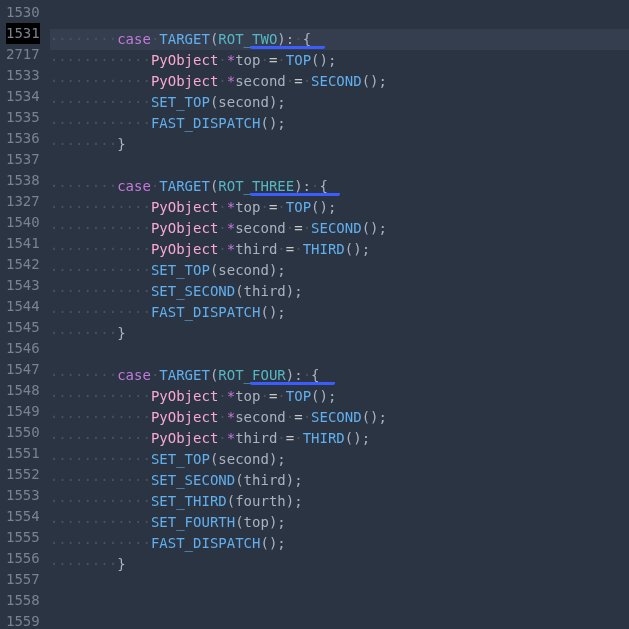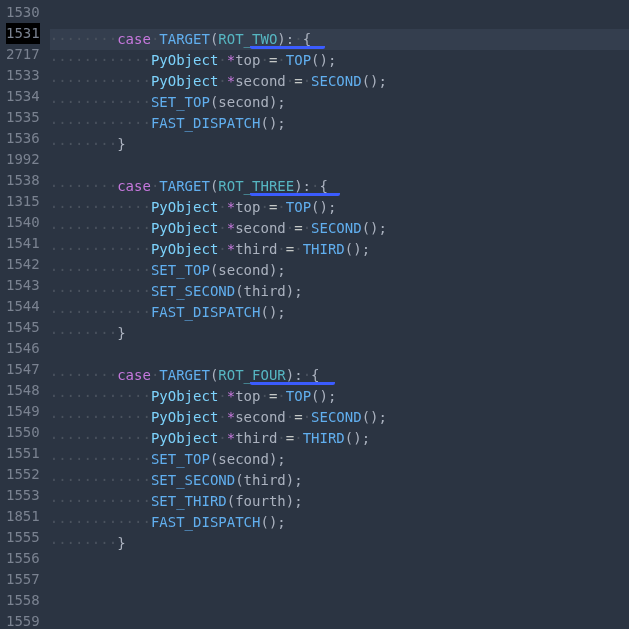--- a/index.html
+++ b/index.html
@@ -42,21 +42,21 @@
     line-height: 21px;
     white-space: pre;
     position: relative;
   }
   .code-line.current {
     background: #343e4e;
   }
   .ws { color: #4a525e; }
   .kw { color: #c678dd; }
   .fn { color: #61afef; }
-  .type { color: #7dd3fc; }
+  .type { color: #f9a8d4; }
   .id { color: #abb2bf; }
   .op { color: #c5c8c6; }
   .pun { color: #abb2bf; }
   .star { color: #c678dd; }
   .const { color: #56b6c2; }
   .underline {
     position: absolute;
     height: 5px;
     border-bottom: 3px solid #3b5cff;
     border-radius: 2px;
@@ -68,38 +68,38 @@
 
 <div class="editor">
   <div class="gutter" id="gutter">
       <div class="gutter-line">1530</div>
       <div class="gutter-line current">1531</div>
       <div class="gutter-line">2717</div>
       <div class="gutter-line">1533</div>
       <div class="gutter-line">1534</div>
       <div class="gutter-line">1535</div>
       <div class="gutter-line">1536</div>
-      <div class="gutter-line">1992</div>
+      <div class="gutter-line">1537</div>
       <div class="gutter-line">1538</div>
-      <div class="gutter-line">1315</div>
+      <div class="gutter-line">1327</div>
       <div class="gutter-line">1540</div>
       <div class="gutter-line">1541</div>
       <div class="gutter-line">1542</div>
       <div class="gutter-line">1543</div>
       <div class="gutter-line">1544</div>
       <div class="gutter-line">1545</div>
       <div class="gutter-line">1546</div>
       <div class="gutter-line">1547</div>
       <div class="gutter-line">1548</div>
       <div class="gutter-line">1549</div>
       <div class="gutter-line">1550</div>
       <div class="gutter-line">1551</div>
       <div class="gutter-line">1552</div>
       <div class="gutter-line">1553</div>
-      <div class="gutter-line">1851</div>
+      <div class="gutter-line">1554</div>
       <div class="gutter-line">1555</div>
       <div class="gutter-line">1556</div>
       <div class="gutter-line">1557</div>
       <div class="gutter-line">1558</div>
       <div class="gutter-line">1559</div>
     </div>
   <div class="code" id="code">
       <div class="code-line"></div>
       <div class="code-line current"><span class="ws">········</span><span class="kw">case</span><span class="ws">·</span><span class="fn">TARGET</span><span class="pun">(</span><span class="const">ROT_TWO</span><span class="pun">):</span><span class="ws">·</span><span class="pun">{</span><div class="underline" style="left: 200px; width: 75px; top: 15px;"></div></div>
       <div class="code-line"><span class="ws">············</span><span class="type">PyObject</span><span class="ws">·</span><span class="star">*</span><span class="id">top</span><span class="ws">·</span><span class="op">=</span><span class="ws">·</span><span class="fn">TOP</span><span class="pun">();</span></div>
@@ -117,16 +117,17 @@
       <div class="code-line"><span class="ws">············</span><span class="fn">FAST_DISPATCH</span><span class="pun">();</span></div>
       <div class="code-line"><span class="ws">········</span><span class="pun">}</span></div>
       <div class="code-line"></div>
       <div class="code-line"><span class="ws">········</span><span class="kw">case</span><span class="ws">·</span><span class="fn">TARGET</span><span class="pun">(</span><span class="const">ROT_FOUR</span><span class="pun">):</span><span class="ws">·</span><span class="pun">{</span><div class="underline" style="left: 200px; width: 85px; top: 15px;"></div></div>
       <div class="code-line"><span class="ws">············</span><span class="type">PyObject</span><span class="ws">·</span><span class="star">*</span><span class="id">top</span><span class="ws">·</span><span class="op">=</span><span class="ws">·</span><span class="fn">TOP</span><span class="pun">();</span></div>
       <div class="code-line"><span class="ws">············</span><span class="type">PyObject</span><span class="ws">·</span><span class="star">*</span><span class="id">second</span><span class="ws">·</span><span class="op">=</span><span class="ws">·</span><span class="fn">SECOND</span><span class="pun">();</span></div>
       <div class="code-line"><span class="ws">············</span><span class="type">PyObject</span><span class="ws">·</span><span class="star">*</span><span class="id">third</span><span class="ws">·</span><span class="op">=</span><span class="ws">·</span><span class="fn">THIRD</span><span class="pun">();</span></div>
       <div class="code-line"><span class="ws">············</span><span class="fn">SET_TOP</span><span class="pun">(</span><span class="id">second</span><span class="pun">);</span></div>
       <div class="code-line"><span class="ws">············</span><span class="fn">SET_SECOND</span><span class="pun">(</span><span class="id">third</span><span class="pun">);</span></div>
       <div class="code-line"><span class="ws">············</span><span class="fn">SET_THIRD</span><span class="pun">(</span><span class="id">fourth</span><span class="pun">);</span></div>
+      <div class="code-line"><span class="ws">············</span><span class="fn">SET_FOURTH</span><span class="pun">(</span><span class="id">top</span><span class="pun">);</span></div>
       <div class="code-line"><span class="ws">············</span><span class="fn">FAST_DISPATCH</span><span class="pun">();</span></div>
       <div class="code-line"><span class="ws">········</span><span class="pun">}</span></div>
     </div>
 </div>
 
 </body></html>

